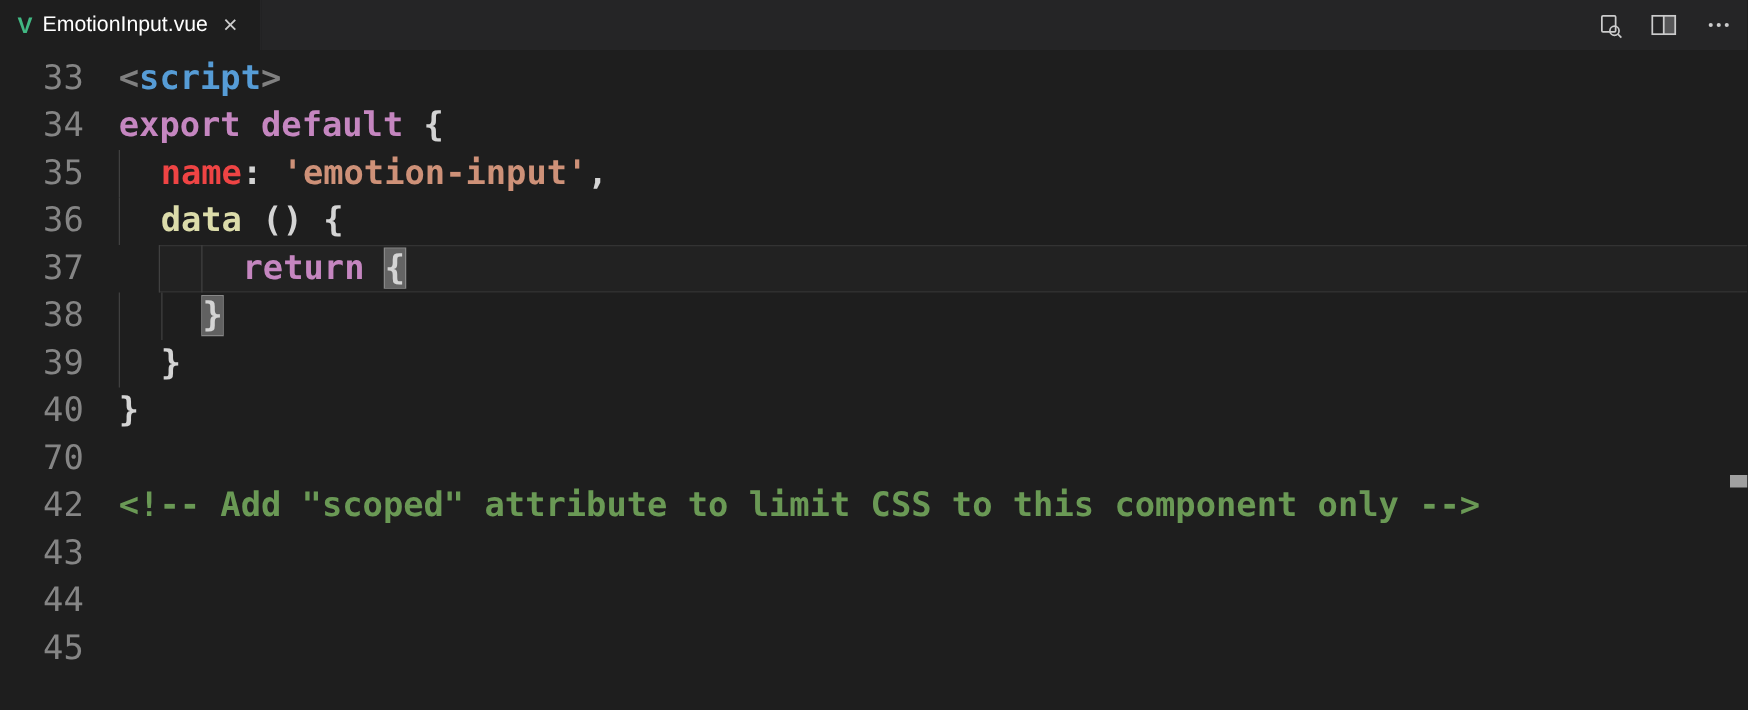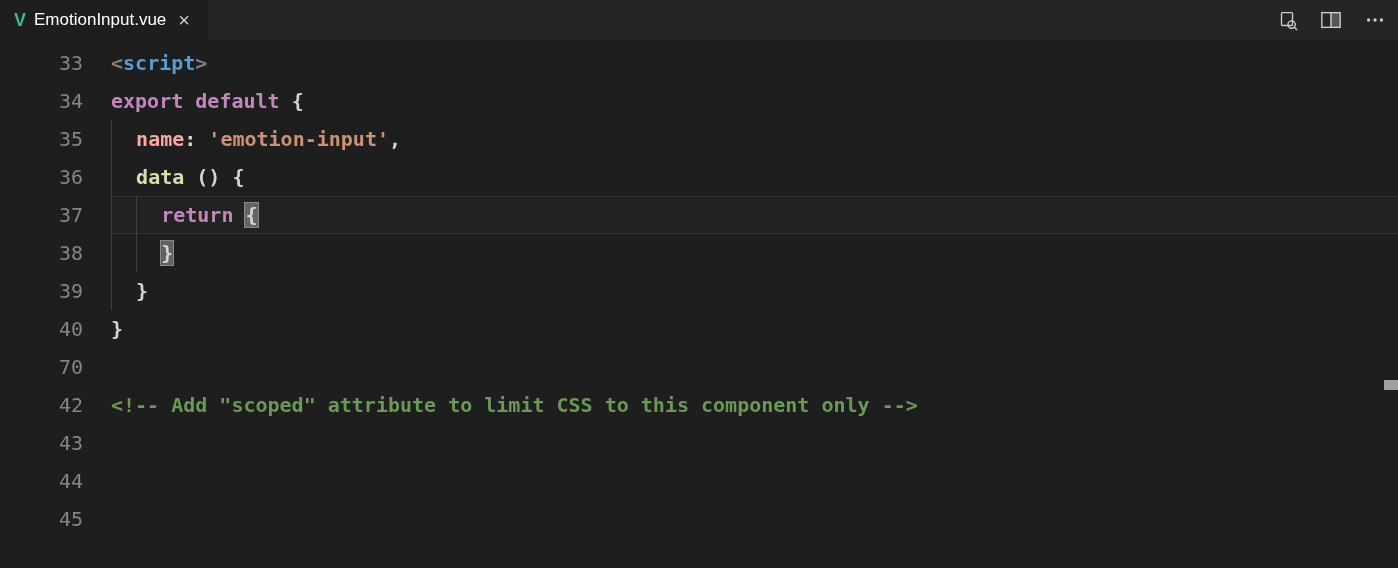--- a/index.html
+++ b/index.html
@@ -59,24 +59,23 @@
     .action-icon {
       color: #cccccc;
       cursor: pointer;
       display: flex;
       align-items: center;
     }
     .editor {
       display: flex;
       height: calc(100% - 40px);
       font-family: "Consolas", "Menlo", monospace;
-      font-size: 20px;
+      font-size: 27px;
       line-height: 38px;
       position: relative;
-      padding-left: 16px;
     }
     .gutter {
       width: 95px;
       text-align: right;
       padding-right: 28px;
       color: #858585;
       user-select: none;
       padding-top: 4px;
     }
     .gutter-line {
@@ -89,31 +88,32 @@
     }
     .code-line {
       height: 38px;
       white-space: pre;
       position: relative;
       font-weight: bold;
     }
     .current-line {
       background: rgba(255,255,255,0.02);
       box-shadow: inset 0 1px 0 rgba(255,255,255,0.08), inset 0 -1px 0 rgba(255,255,255,0.08);
+      margin-left: 32px;
     }
     .indent-guide {
       border-left: 1px solid #404040;
       display: inline-block;
       height: 100%;
       vertical-align: top;
     }
     .c-punct { color: #808080; }
     .c-tag { color: #569cd6; }
     .c-keyword { color: #c586c0; }
-    .c-prop { color: #fca5a5; }
+    .c-prop { color: #ef4444; }
     .c-func { color: #dcdcaa; }
     .c-string { color: #ce9178; }
     .c-brace { color: #d4d4d4; }
     .c-return { color: #c586c0; }
     .c-comment { color: #6a9955; }
     .bracket-match {
       background: rgba(255,255,255,0.3);
       outline: 1px solid #888;
     }
     .scrollbar-marker {

